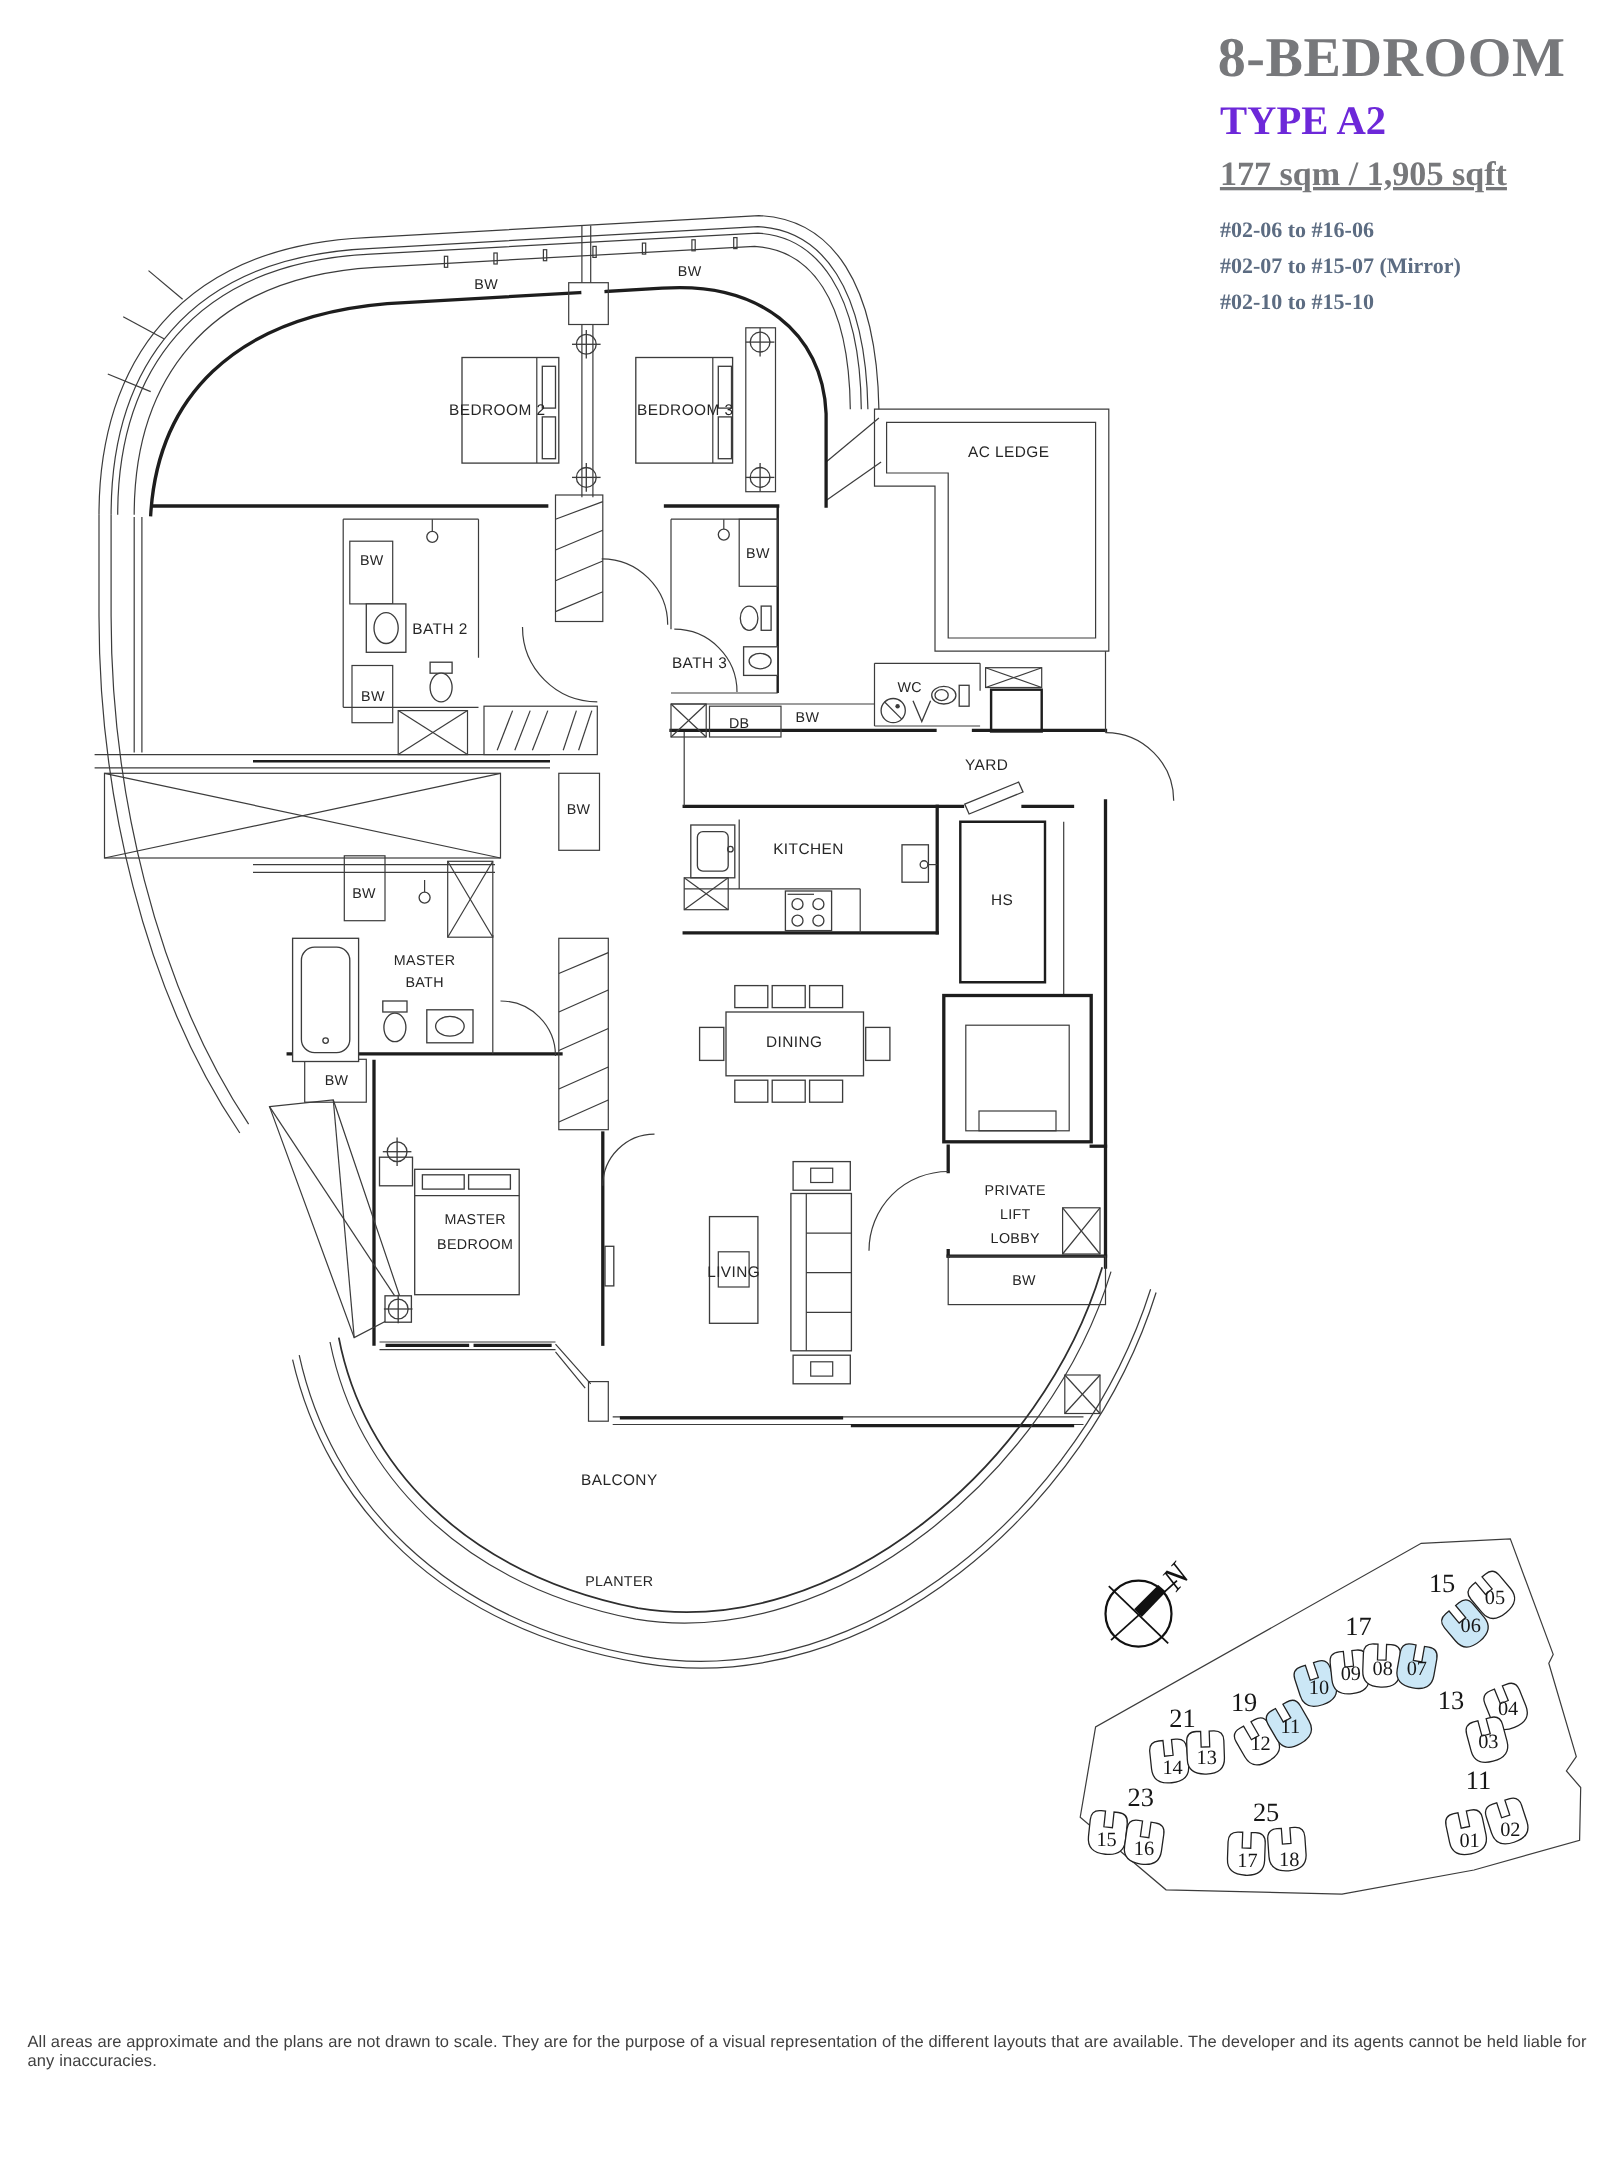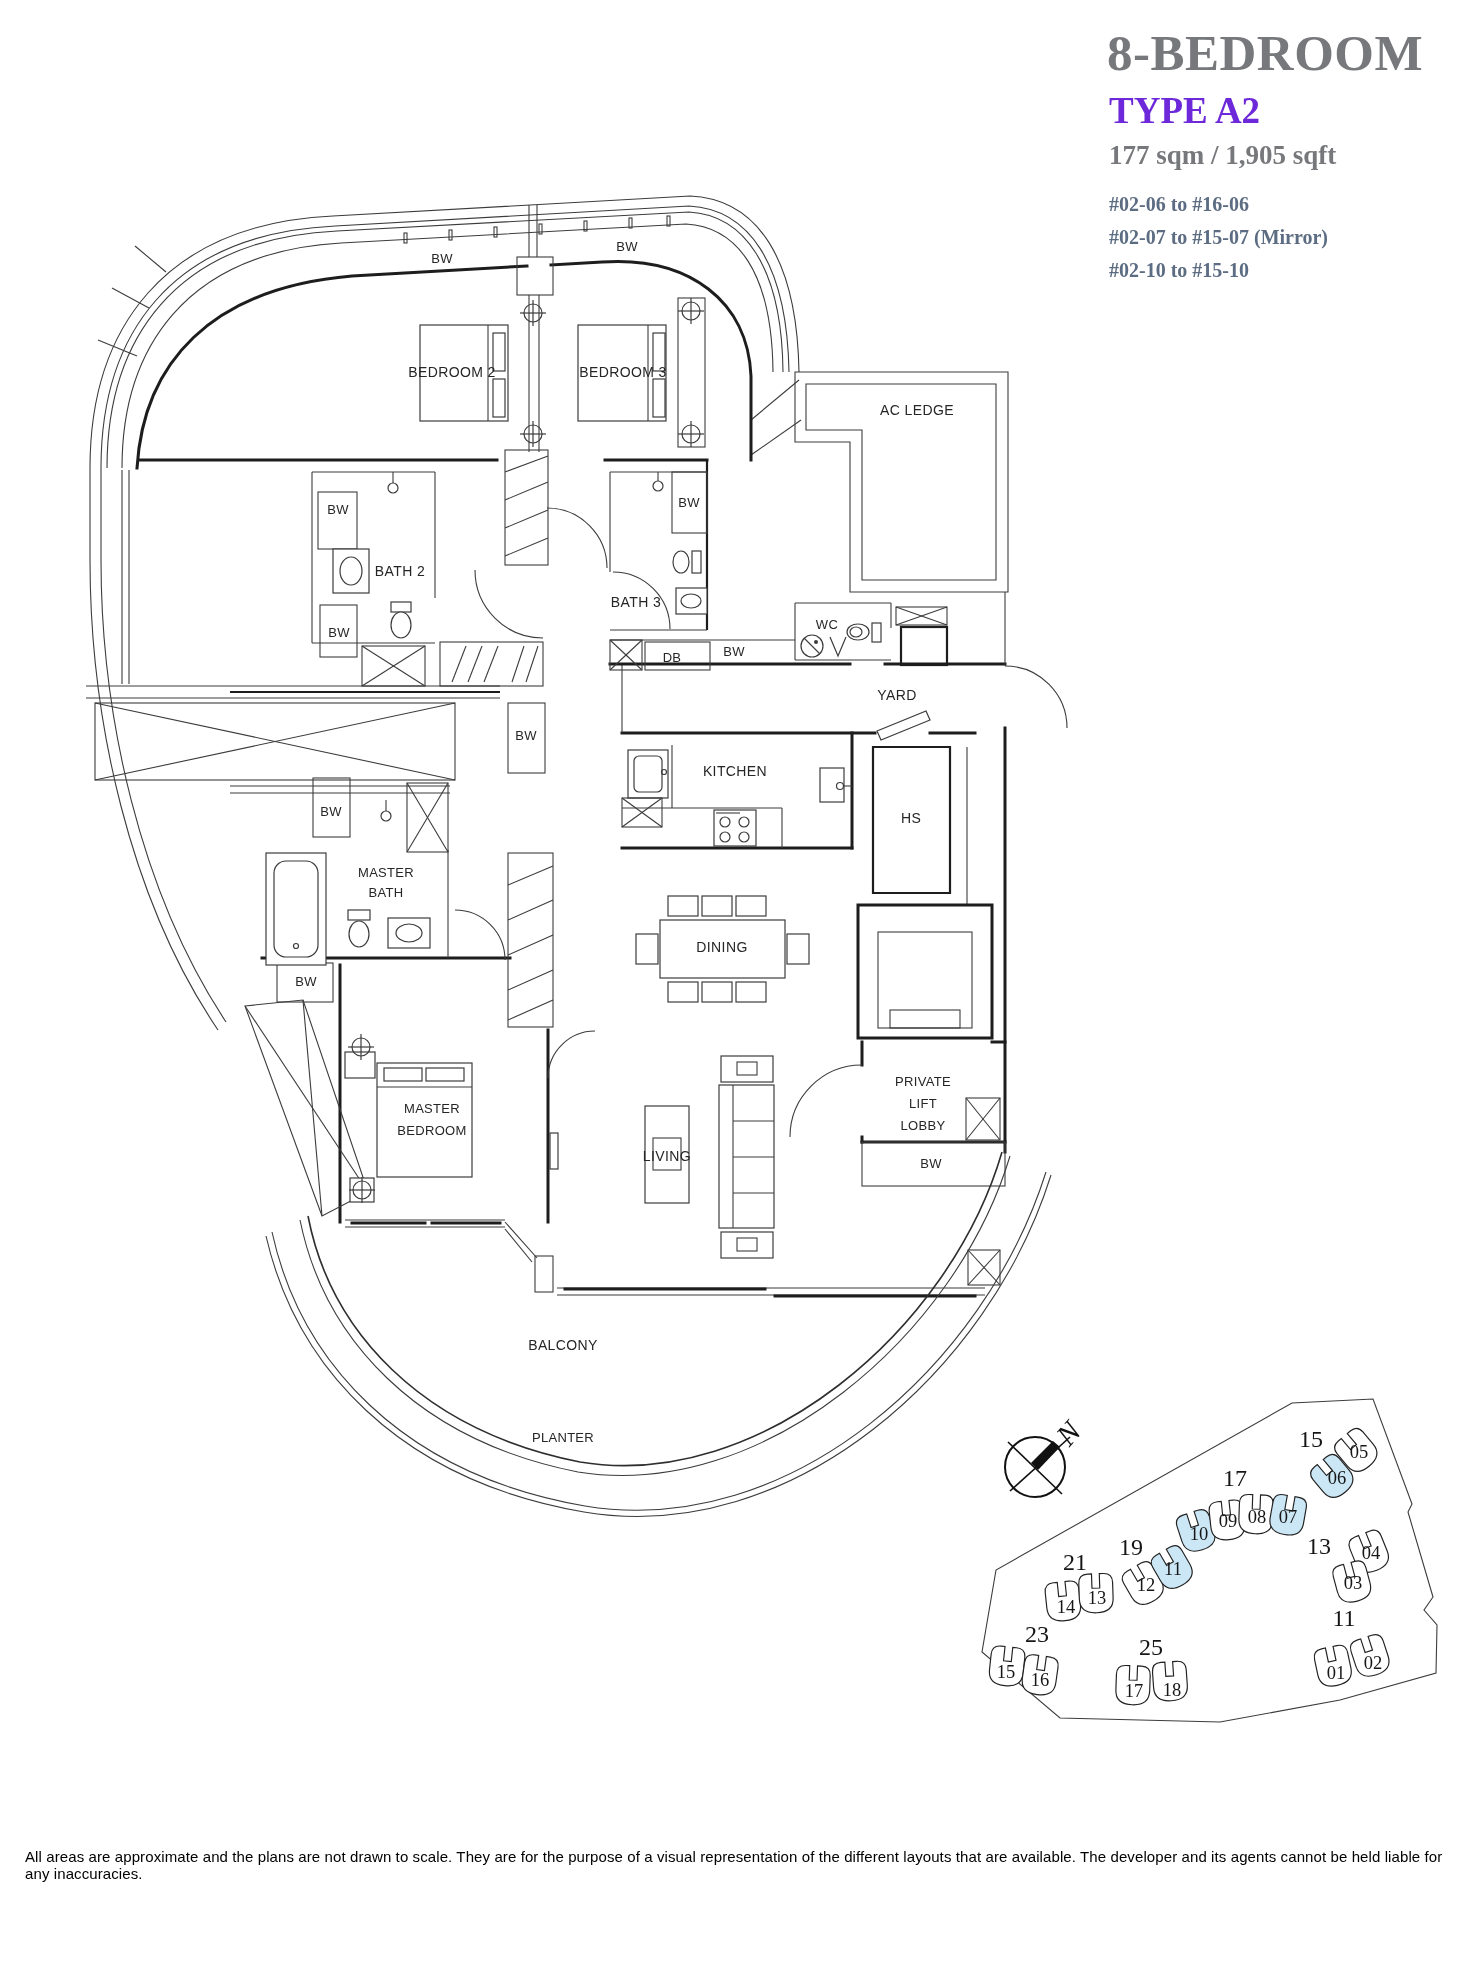--- a/index.html
+++ b/index.html
@@ -5,25 +5,25 @@
   html,body{margin:0;padding:0;background:#fff;}
   .page{position:relative;width:1471px;height:1961px;background:#fff;overflow:hidden;
         font-family:"Liberation Sans",sans-serif;}
   .plan-svg{position:absolute;left:0;top:0;width:1471px;height:1961px;}
   .hdr{position:absolute;left:1107px;top:26px;width:360px;}
   .hdr h1{margin:0;font-family:"Liberation Serif",serif;font-weight:bold;
           font-size:51px;line-height:54px;color:#77787b;letter-spacing:.5px;}
   .hdr h2{margin:12px 0 0 2px;font-family:"Liberation Serif",serif;font-weight:bold;
           font-size:37px;line-height:38px;color:#6d28d9;}
   .hdr .area{margin:10px 0 0 2px;font-family:"Liberation Serif",serif;font-weight:bold;
-          font-size:27px;color:#77787b;}
+          font-size:31px;color:#77787b;text-decoration:underline;}
   .hdr .units{margin:17px 0 0 2px;font-family:"Liberation Serif",serif;font-weight:bold;
           font-size:20px;line-height:33px;color:#5c6c82;}
   .disclaimer{position:absolute;left:25px;top:1848px;width:1430px;
-          font-size:15px;color:#000000;letter-spacing:.1px;}
+          font-size:15px;color:#404040;letter-spacing:.1px;}
   
   .wall{stroke:#1d1d1d;stroke-width:3;fill:none;stroke-linecap:square;}
   .w2{stroke:#1d1d1d;stroke-width:2.2;fill:none;}
   .thin{stroke:#3c3c3c;stroke-width:1.1;fill:none;}
   .t15{stroke:#2e2e2e;stroke-width:1.6;fill:none;}
   .fix{stroke:#3c3c3c;stroke-width:1.2;fill:#fff;}
   .fixn{stroke:#3c3c3c;stroke-width:1.2;fill:none;}
   .rlbl{font-family:"Liberation Sans",sans-serif;font-size:14px;fill:#262626;
         text-anchor:middle;letter-spacing:.4px;}
   .slbl{font-family:"Liberation Sans",sans-serif;font-size:13px;fill:#262626;

